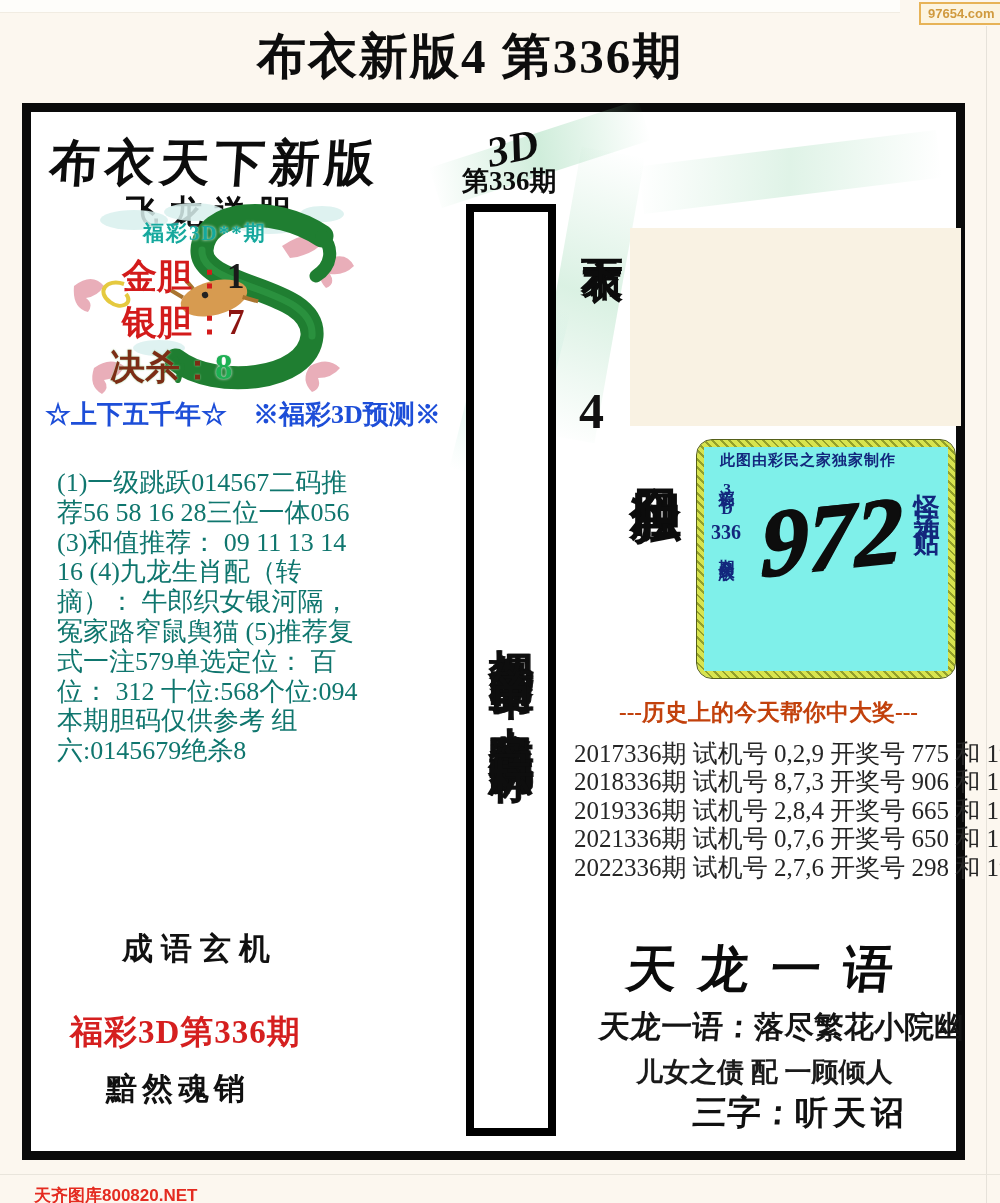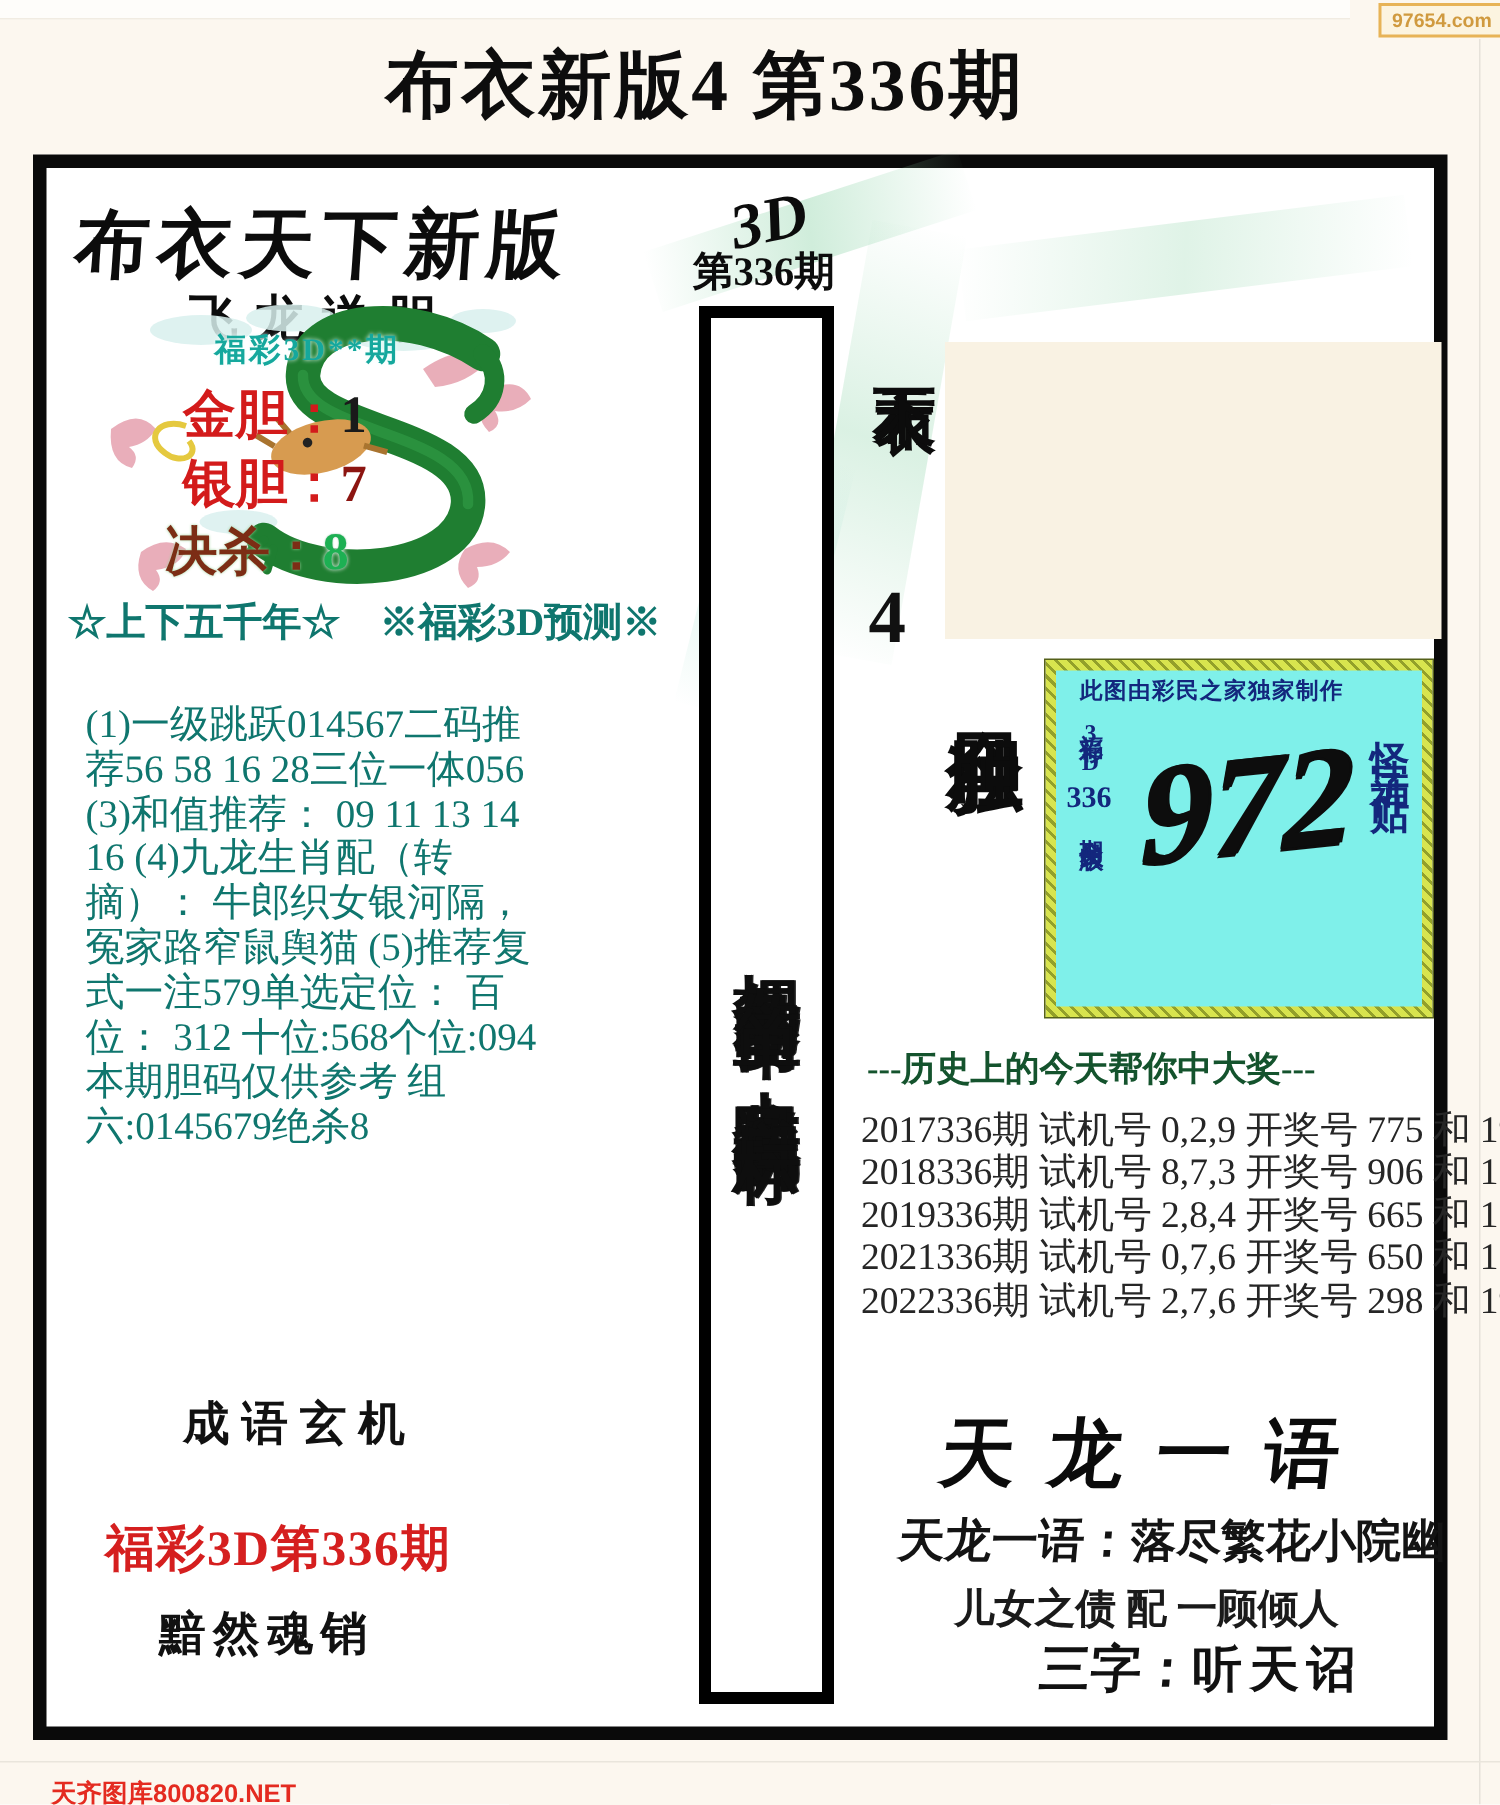--- a/index.html
+++ b/index.html
@@ -33,21 +33,21 @@
                   letter-spacing:2px;text-shadow:0 0 3px #eafffb;}
   .dan-row{z-index:2;font-size:35px;font-weight:900;white-space:nowrap;}
   .dan-label{color:#d31b1b;}
   .gold-row{left:122px;top:253px;}
   .gold-val{color:#1a1a1a;}
   .silver-row{left:122px;top:299px;}
   .silver-val{color:#8c1511;}
   .kill-row{left:110px;top:344px;}
   .kill-label{color:#7c2d15;text-shadow:0 0 2px #9dd29b;}
   .kill-val{color:#1db053;text-shadow:0 0 3px #ffffff,0 0 1px #0c7a35;}
-  .stars-row{left:45px;top:397px;width:340px;font-size:26px;font-weight:900;color:#0f766e;white-space:nowrap;}
+  .stars-row{left:45px;top:397px;width:340px;font-size:26px;font-weight:900;color:#1d4ed8;white-space:nowrap;}
   .tips-para{left:57px;top:468px;width:302px;font-size:26px;line-height:29.8px;color:#0f766e;}
   .idiom-title{left:122px;top:928px;font-size:31px;font-weight:900;letter-spacing:8px;color:#111;}
   .idiom-issue{left:70px;top:1010px;font-size:33px;font-weight:900;color:#d51f1f;letter-spacing:1px;}
   .idiom-answer{left:106px;top:1068px;font-size:31px;font-weight:900;letter-spacing:5px;color:#111;}
 
   
   .md-3d{left:487px;top:124px;font-size:42px;font-weight:900;font-style:italic;
          transform:rotate(-12deg);color:#0c0c0c;}
   .md-issue{left:462px;top:163px;font-size:27px;font-weight:900;color:#0c0c0c;white-space:nowrap;}
   .slogan-box{left:466px;top:204px;width:90px;height:932px;border:8px solid #000;background:#fff;
@@ -58,36 +58,36 @@
   
   .brand-vert{left:574px;top:226px;writing-mode:vertical-rl;text-orientation:upright;font-size:42px;
               font-weight:900;color:#0c0c0c;height:175px;letter-spacing:0;}
   .brand-num{left:579px;top:382px;font-size:50px;font-weight:700;color:#111;}
   .blank-panel{left:630px;top:228px;width:331px;height:198px;background:#f9f2e3;}
   .today-vert{left:620px;top:446px;writing-mode:vertical-rl;text-orientation:upright;font-size:52px;
               font-weight:900;color:#0c0c0c;height:230px;letter-spacing:2px;}
 
   .mystery-box{left:697px;top:440px;width:258px;height:238px;box-sizing:border-box;padding:7px;
                background:repeating-linear-gradient(45deg,#d8e44e 0 4px,#93a02a 4px 6px);
-               outline:1px solid #55601a;}
+               outline:1px solid #55601a;border-radius:15px;}
   .mystery-inner{position:relative;width:100%;height:100%;background:#7ff0ea;overflow:hidden;}
   .mb-top{position:absolute;left:4px;top:4px;width:200px;font-size:15px;font-weight:900;color:#13277d;
           letter-spacing:1px;text-align:center;white-space:nowrap;}
   .mb-right{position:absolute;right:4px;top:26px;writing-mode:vertical-rl;text-orientation:upright;
             font-size:26px;font-weight:900;color:#13277d;letter-spacing:12px;height:200px;}
   .mb-left{position:absolute;left:4px;top:30px;width:36px;display:flex;flex-direction:column;
            align-items:center;color:#13277d;}
   .mb-left .v{writing-mode:vertical-rl;text-orientation:upright;font-size:16px;font-weight:700;letter-spacing:2px;}
   .mb-left .n{font-size:20px;font-weight:700;margin:2px 0;}
   .mb-number{position:absolute;left:42px;top:34px;width:170px;text-align:center;font-size:95px;
              font-weight:900;font-style:italic;color:#0d0d0d;transform:rotate(-6deg) skewX(-6deg);
              text-shadow:2px 0 0 #0d0d0d,0 2px 0 #0d0d0d;}
 
-  .history-title{left:578px;top:697px;width:340px;text-align:left;font-size:23px;font-weight:900;
-                 color:#14532d;white-space:nowrap;}
+  .history-title{left:578px;top:697px;width:340px;text-align:right;font-size:23px;font-weight:900;
+                 color:#c2410c;white-space:nowrap;}
   .history-rows{left:574px;top:740px;width:380px;font-size:25px;line-height:28.4px;color:#262626;
                 white-space:nowrap;}
   .tianlong-title{left:627px;top:936px;font-size:50px;font-weight:900;letter-spacing:22px;
                   transform:skewX(-6deg);color:#0b0b0b;white-space:nowrap;}
   .tl-line1{left:599px;top:1006px;white-space:nowrap;color:#141414;}
   .tl-line1 .lbl{font-size:31px;font-weight:900;transform:skewX(-5deg);display:inline-block;}
   .tl-line1 .txt{font-size:30px;font-weight:600;}
   .tl-line2{left:636px;top:1054px;font-size:27px;font-weight:600;color:#1a1a1a;white-space:nowrap;}
   .tl-line3{left:693px;top:1090px;white-space:nowrap;color:#111;}
   .tl-line3 .lbl{font-size:34px;font-weight:900;transform:skewX(-5deg);display:inline-block;}

